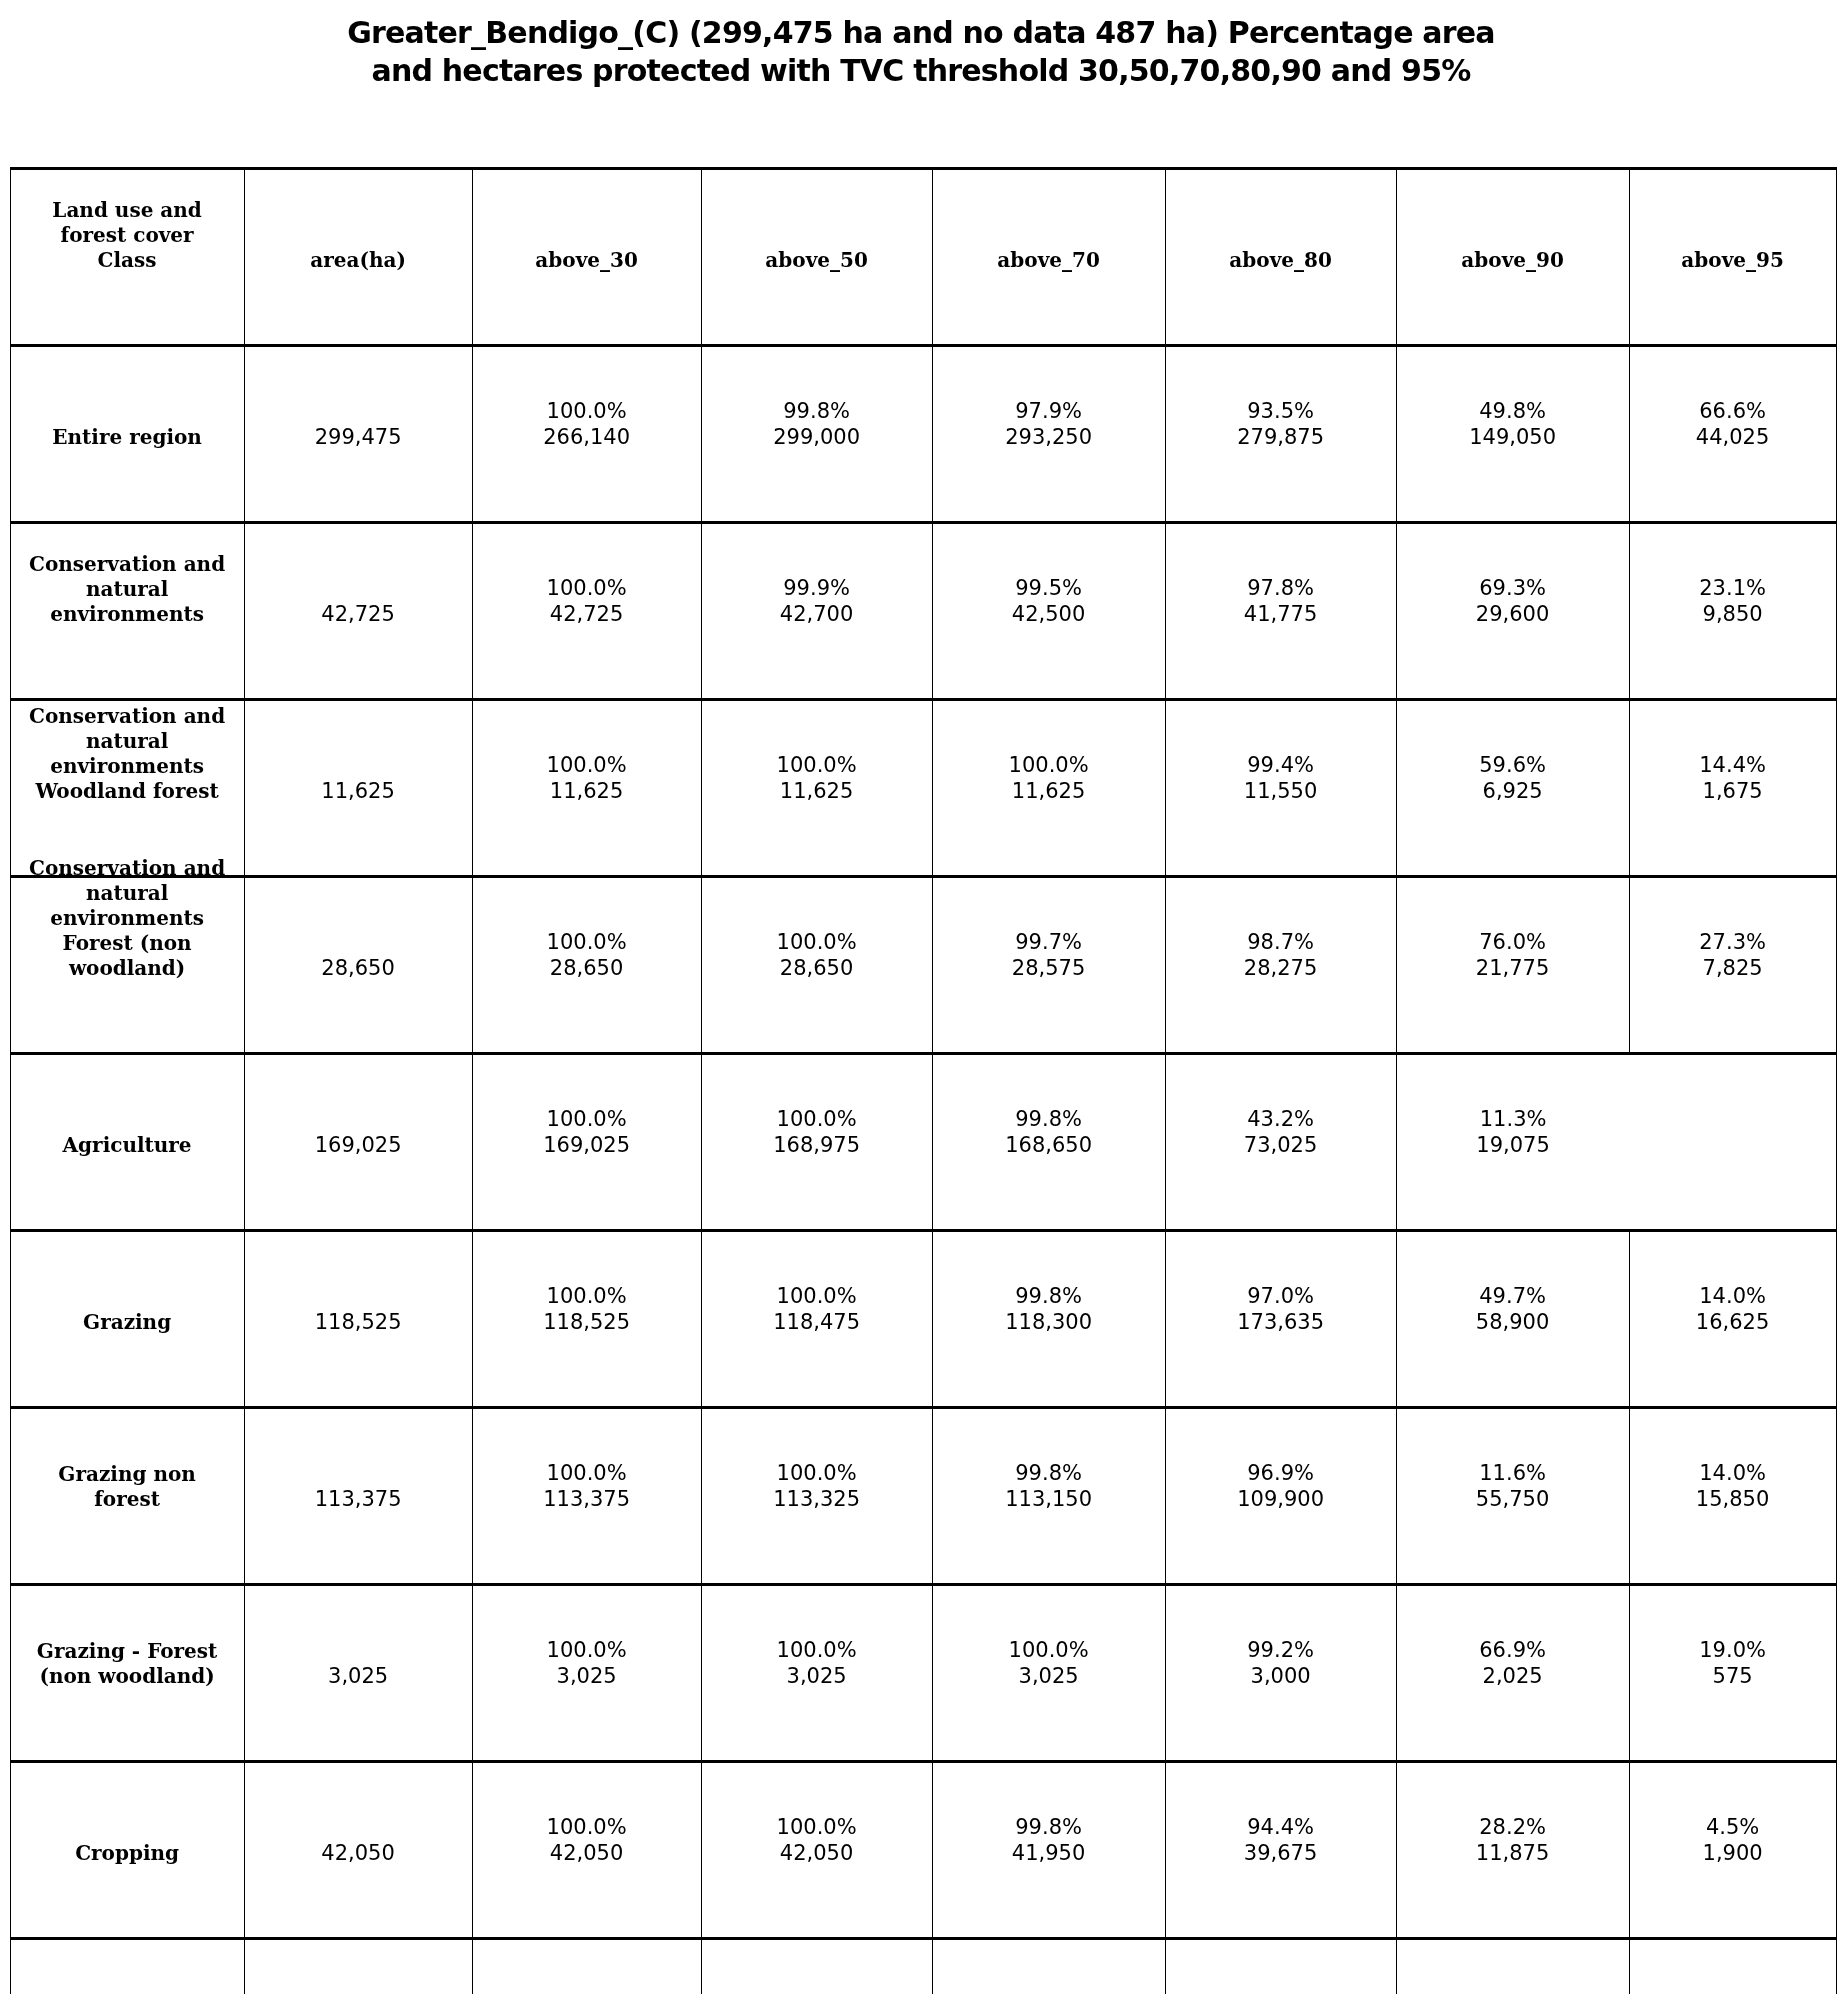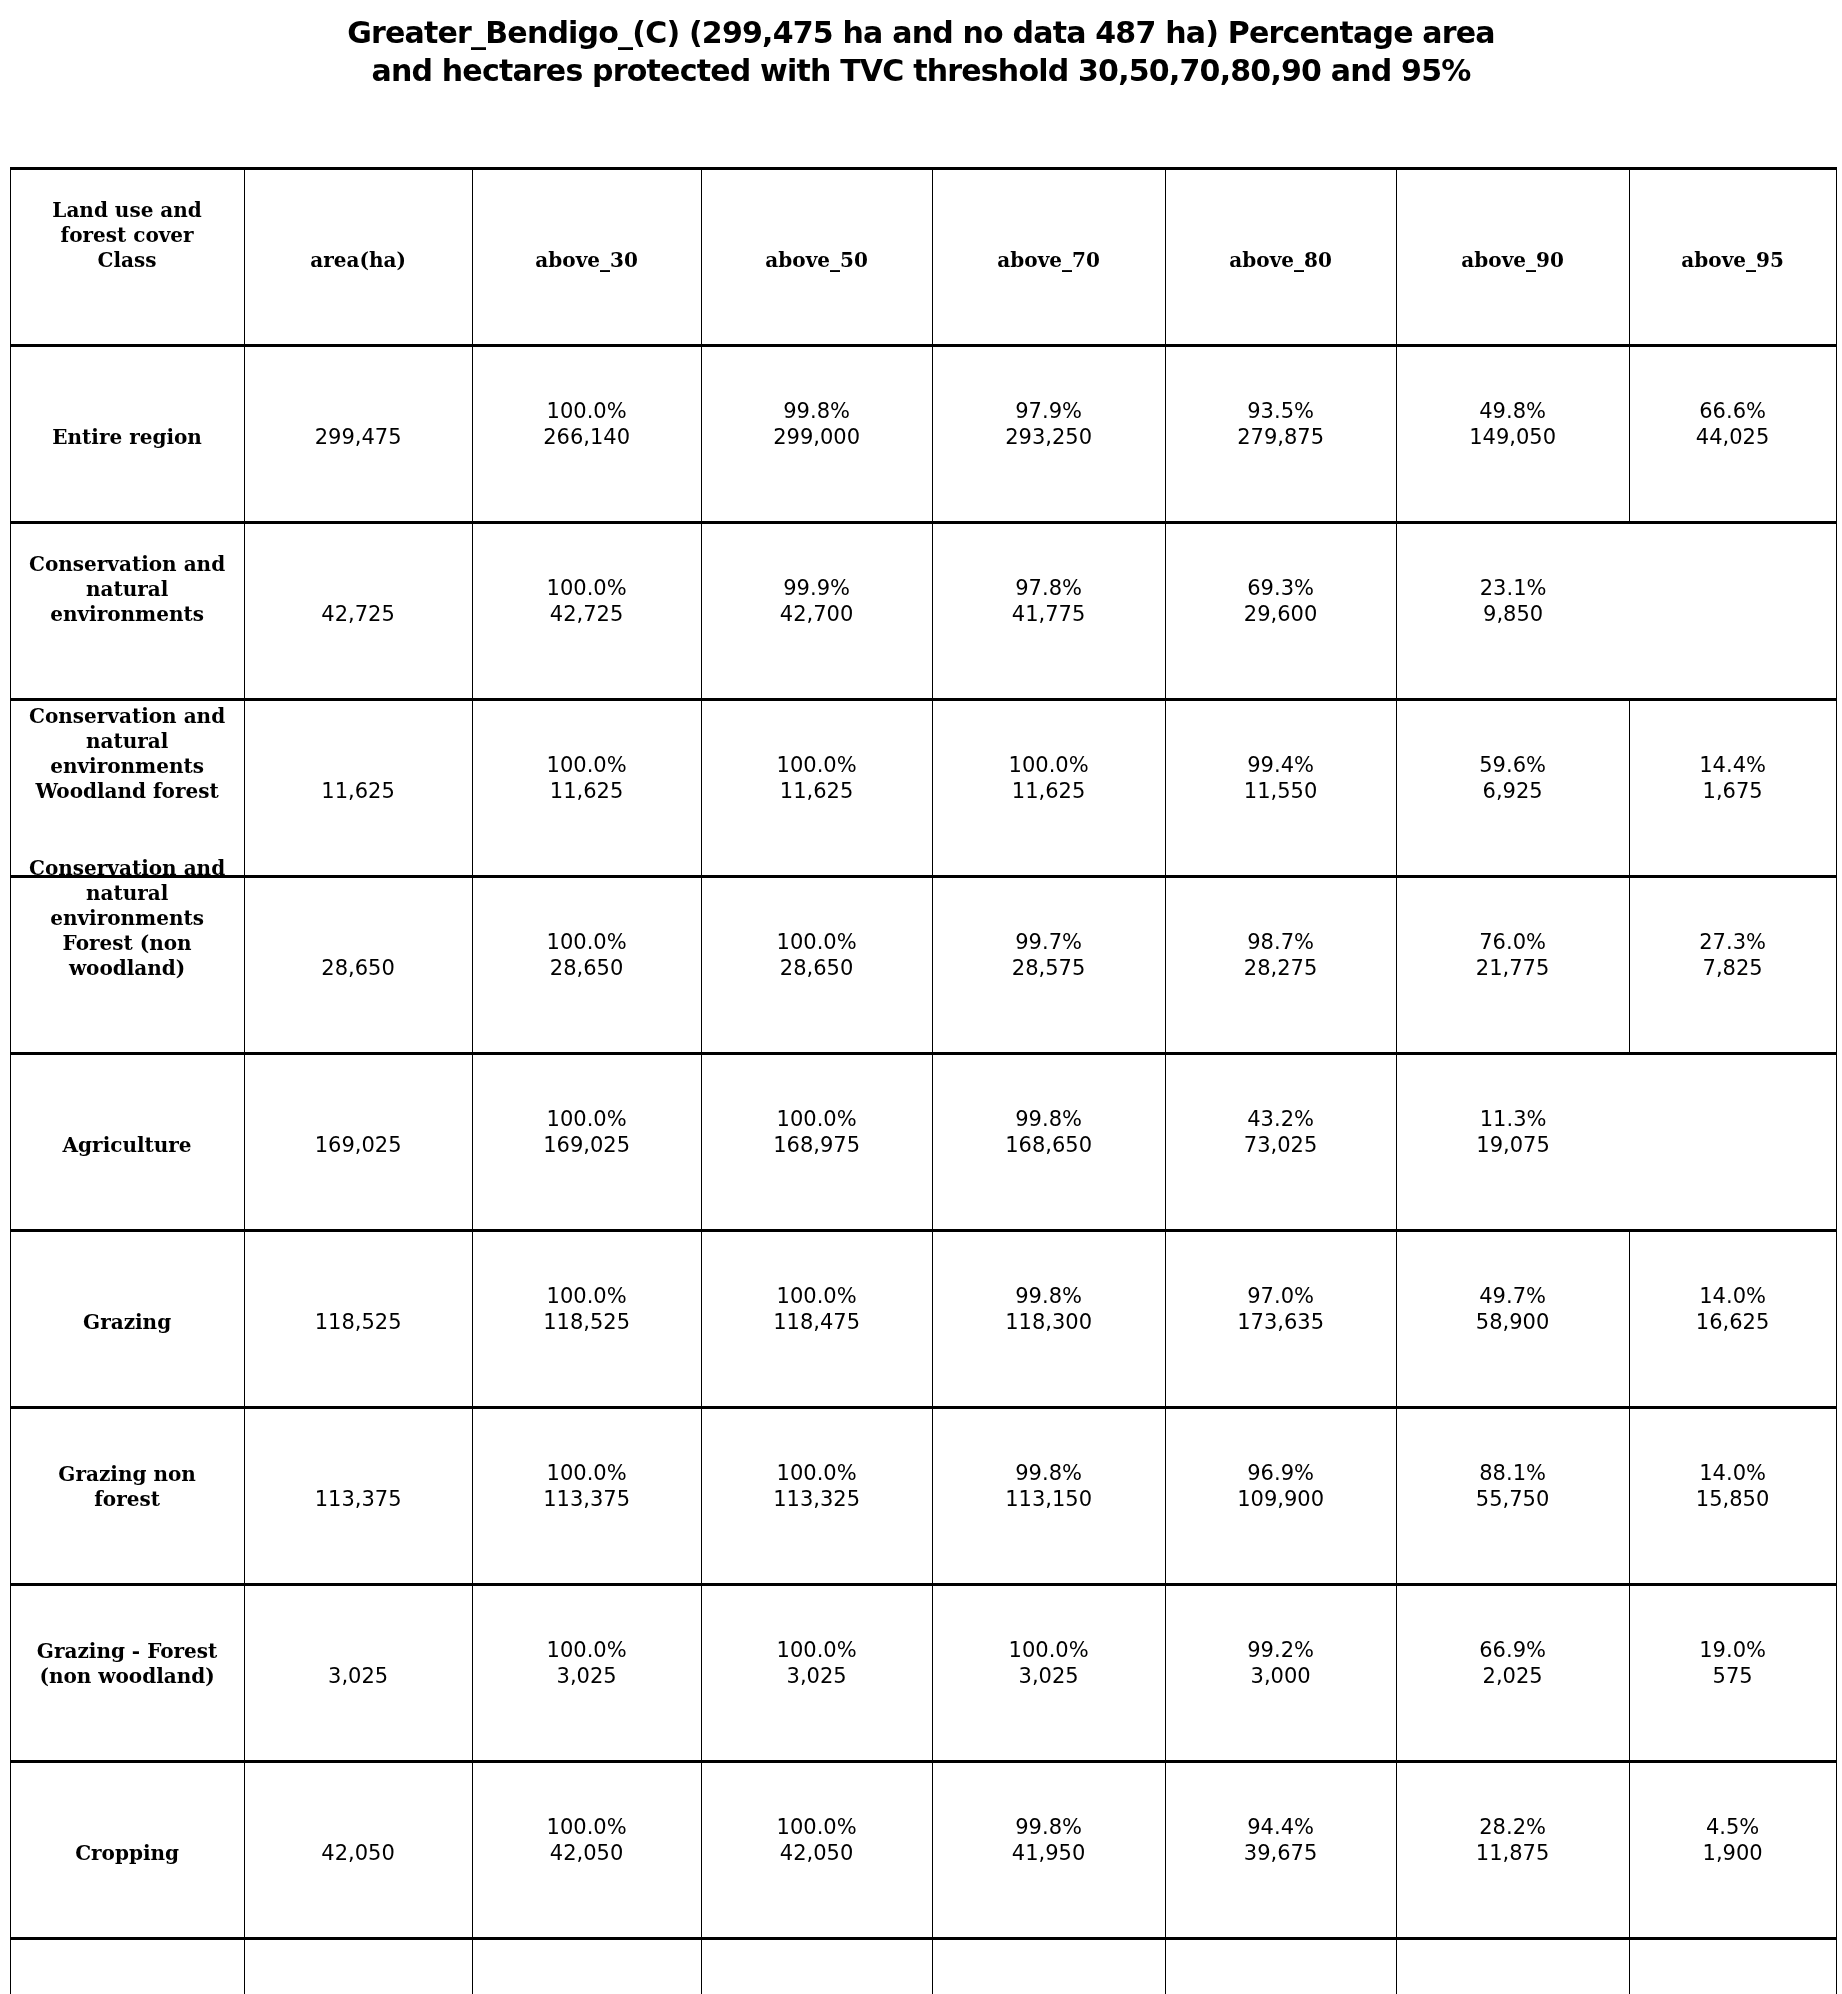--- a/index.html
+++ b/index.html
@@ -127,20 +127,26 @@
             </div>
           </div>
           <div class="cell ncell">
             <div class="cin">
               <div>99.9%</div>
               <div>42,700</div>
             </div>
           </div>
           <div class="cell ncell">
             <div class="cin">
+              <div>99.5%</div>
+              <div>42,500</div>
+            </div>
+          </div>
+          <div class="cell ncell">
+            <div class="cin">
               <div>97.8%</div>
               <div>41,775</div>
             </div>
           </div>
           <div class="cell ncell">
             <div class="cin">
               <div>69.3%</div>
               <div>29,600</div>
             </div>
           </div>
@@ -365,21 +371,21 @@
             </div>
           </div>
           <div class="cell ncell">
             <div class="cin">
               <div>96.9%</div>
               <div>109,900</div>
             </div>
           </div>
           <div class="cell ncell">
             <div class="cin">
-              <div>88.1%</div>
+              <div>11.6%</div>
               <div>55,750</div>
             </div>
           </div>
           <div class="cell ncell">
             <div class="cin">
               <div>14.0%</div>
               <div>15,850</div>
             </div>
           </div>
         </div>

